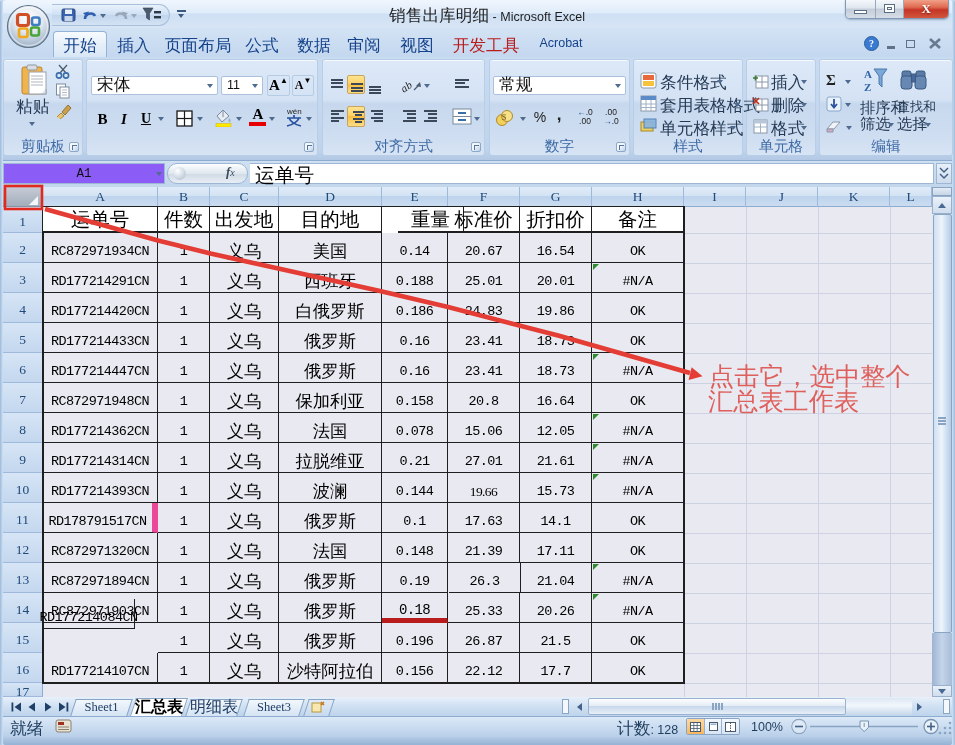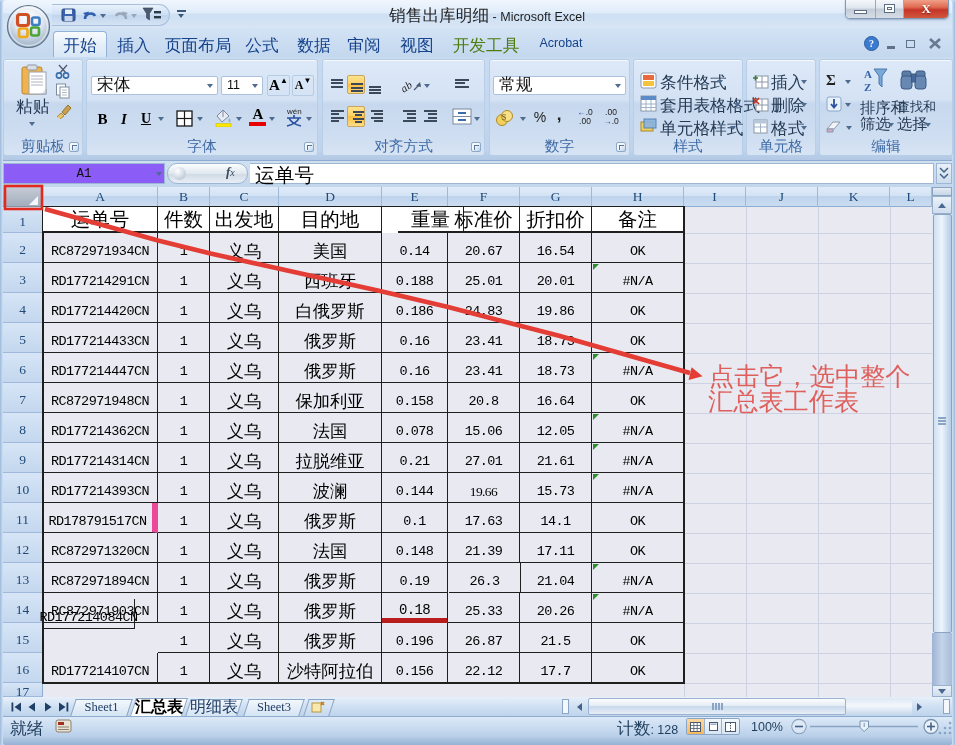--- a/index.html
+++ b/index.html
@@ -82,38 +82,37 @@
 </svg>
 <div class="ab" style="left:3px;top:28px;width:949px;height:29px;background:linear-gradient(180deg,#d3e3f5,#c3d7ee)"></div>
 <div class="ab" style="left:53px;top:31px;width:54px;height:26px;border:1px solid #92b2d8;border-bottom:none;border-radius:4px 4px 0 0;background:linear-gradient(180deg,#f7fbfe,#e6eff9 50%,#d8e7f6)"></div>
 <div class="ab" style="left:80px;top:33.5px;transform:translateX(-50%);font-size:16.7px;color:#15428b;white-space:nowrap">开始</div>
 <div class="ab" style="left:134px;top:33.5px;transform:translateX(-50%);font-size:16.7px;color:#15428b;white-space:nowrap">插入</div>
 <div class="ab" style="left:198px;top:33.5px;transform:translateX(-50%);font-size:16.7px;color:#15428b;white-space:nowrap">页面布局</div>
 <div class="ab" style="left:262px;top:33.5px;transform:translateX(-50%);font-size:16.7px;color:#15428b;white-space:nowrap">公式</div>
 <div class="ab" style="left:314px;top:33.5px;transform:translateX(-50%);font-size:16.7px;color:#15428b;white-space:nowrap">数据</div>
 <div class="ab" style="left:364px;top:33.5px;transform:translateX(-50%);font-size:16.7px;color:#15428b;white-space:nowrap">审阅</div>
 <div class="ab" style="left:417px;top:33.5px;transform:translateX(-50%);font-size:16.7px;color:#15428b;white-space:nowrap">视图</div>
-<div class="ab" style="left:486px;top:33.5px;transform:translateX(-50%);font-size:16.7px;color:#4d7c0f;white-space:nowrap">开发工具</div>
+<div class="ab" style="left:486px;top:33.5px;transform:translateX(-50%);font-size:16.7px;color:#b91c1c;white-space:nowrap">开发工具</div>
 <div class="ab" style="left:561px;top:36px;transform:translateX(-50%);font-size:12.5px;color:#15428b;white-space:nowrap">Acrobat</div>
 <svg class="ab" style="left:864px;top:36px" width="15" height="15" viewBox="0 0 15 15">
 <circle cx="7.5" cy="7.5" r="7" fill="#3a7ad1" stroke="#2b5e9e"></circle>
 <text x="7.5" y="11" font-size="10" font-weight="bold" fill="#fff" text-anchor="middle" font-family="Liberation Serif">?</text>
 </svg>
 <div class="ab" style="left:887px;top:46px;width:8px;height:3px;background:#5f7288"></div>
 <div class="ab" style="left:906px;top:40px;width:9px;height:8px;border:1.5px solid #5f7288"></div>
 <svg class="ab" style="left:929px;top:38px" width="12" height="11" viewBox="0 0 12 11">
     <path d="M1 1 L11 10 M11 1 L1 10" stroke="#667a90" stroke-width="2.6"></path>
   </svg>
 <div class="ab" style="left:3px;top:57px;width:949px;height:103px;background:linear-gradient(180deg,#c8dbf1,#bfd4ec 90%,#b2c8e4)"></div>
 <div class="grp" style="left:3px;width:80px">
     <div class="glbl">剪贴板</div>
     <div class="lau"></div>
   </div>
 <div class="grp" style="left:86px;width:232px">
-    <div class="glbl">字体</div>
     <div class="lau"></div>
   </div>
 <div class="grp" style="left:322px;width:163px">
     <div class="glbl">对齐方式</div>
     <div class="lau"></div>
   </div>
 <div class="grp" style="left:489px;width:141px">
     <div class="glbl">数字</div>
     <div class="lau"></div>
   </div>

